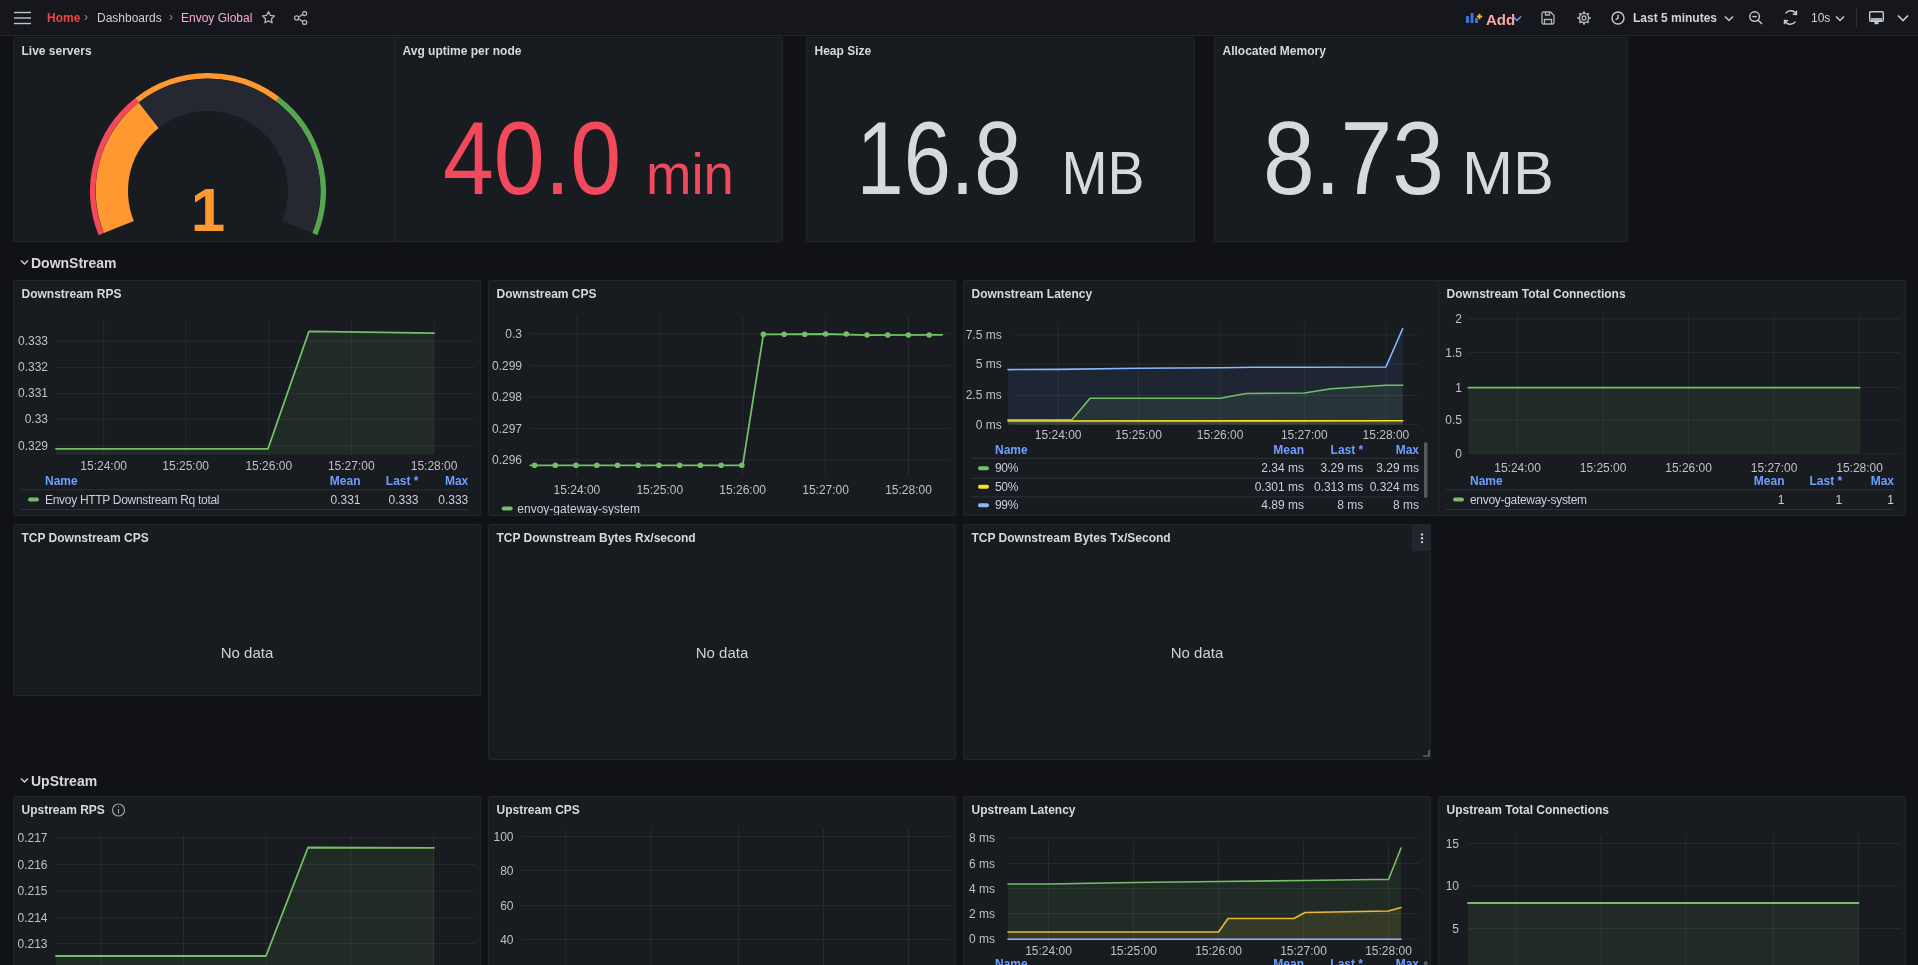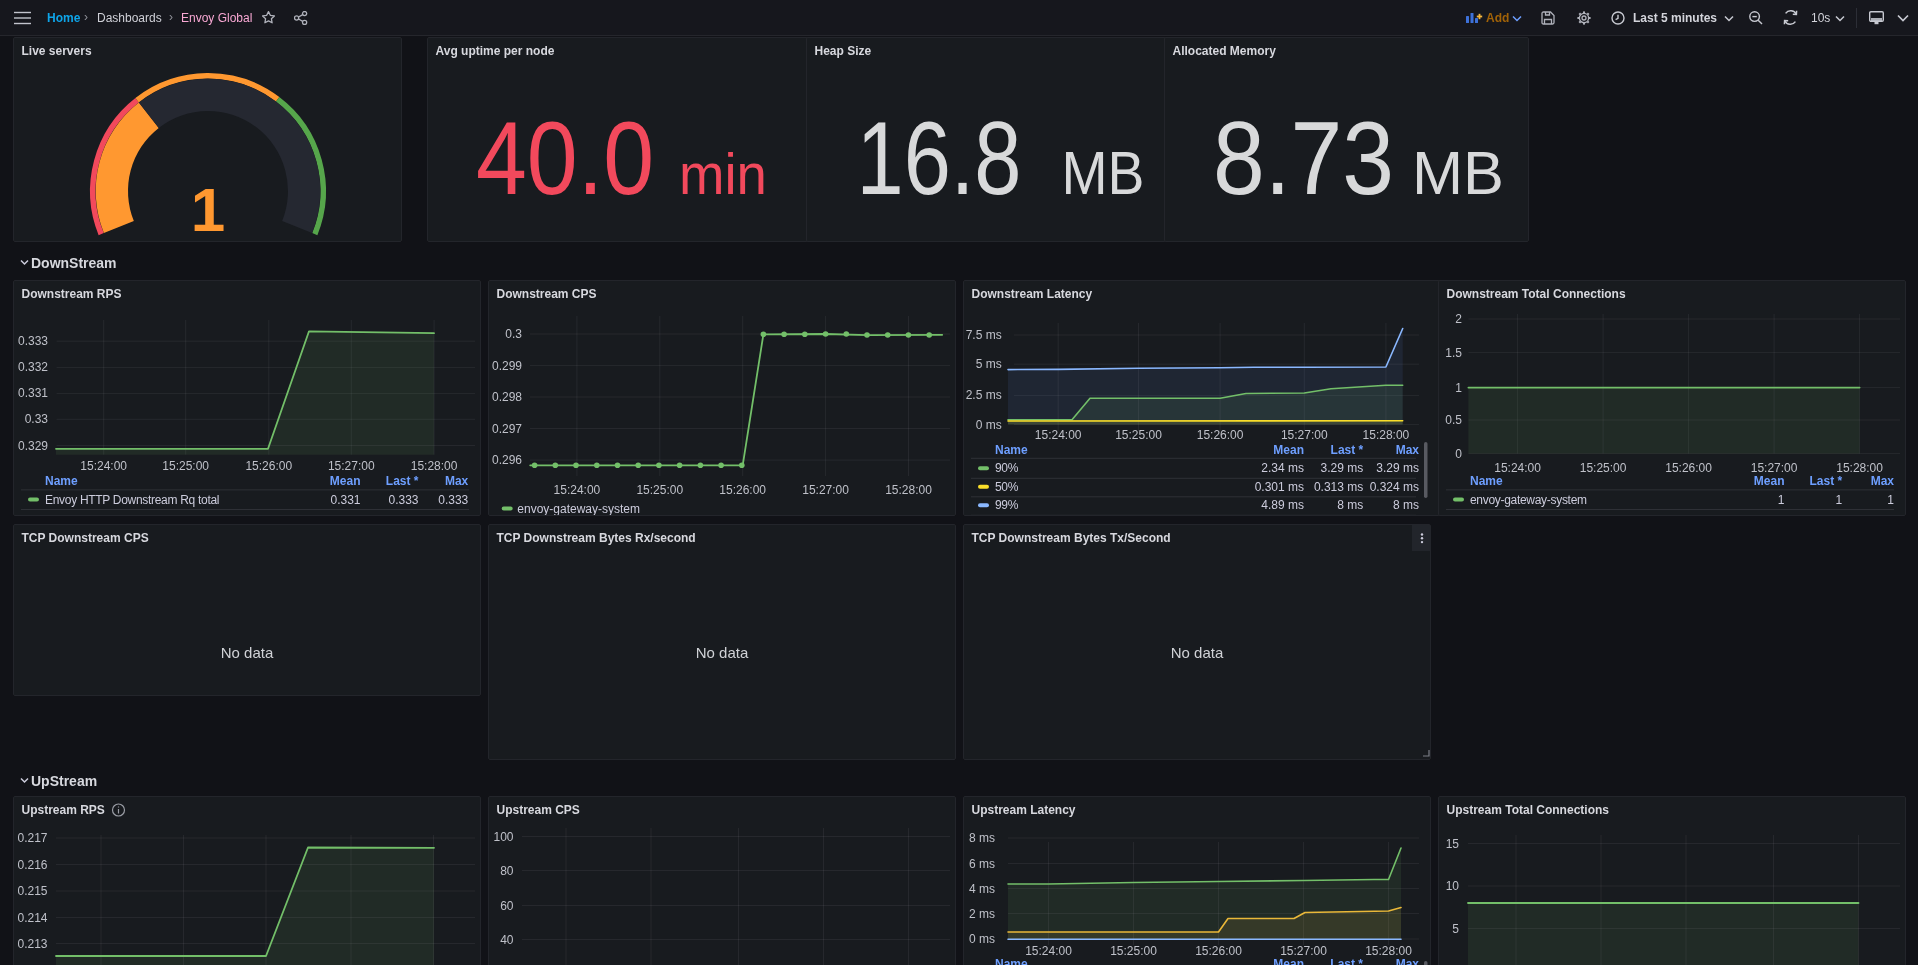--- a/index.html
+++ b/index.html
@@ -2,26 +2,26 @@
 <html><head><meta charset="utf-8"><style>
 * { margin:0; padding:0; box-sizing:border-box; }
 html,body { width:1918px; height:965px; overflow:hidden; background:#111217;
   font-family:"Liberation Sans", sans-serif; transform:translateZ(0); }
 #nav { position:absolute; left:0; top:0; width:1918px; height:36px; background:#16171d;
   border-bottom:1px solid #25262c; filter:opacity(0.999); }
 .panel { position:absolute; background:#181b1f; border:1px solid #23252b; border-radius:2px; filter:opacity(0.999); }
 </style></head>
 <body>
 <div id="nav">
-    <span style="position:absolute;left:47px;top:11px;font-size:12px;font-weight:700;color:#0ea5e9">Home</span>
+    <span style="position:absolute;left:47px;top:11px;font-size:12px;font-weight:700;color:#ef4444">Home</span>
     <span style="position:absolute;left:84px;top:10px;font-size:12px;color:#8e9098">›</span>
     <span style="position:absolute;left:97px;top:11px;font-size:12px;font-weight:400;color:#d0d1d8">Dashboards</span>
     <span style="position:absolute;left:169px;top:10px;font-size:12px;color:#8e9098">›</span>
     <span style="position:absolute;left:181px;top:11px;font-size:12px;font-weight:400;color:#f9a8d4">Envoy Global</span>
-    <span style="position:absolute;left:1486px;top:11px;font-size:12px;font-weight:700;color:#a16207">Add</span>
+    <span style="position:absolute;left:1486px;top:11px;font-size:15px;font-weight:700;color:#fca5a5">Add</span>
     <span style="position:absolute;left:1633px;top:11px;font-size:12px;font-weight:700;color:#d3d4db">Last 5 minutes</span>
     <span style="position:absolute;left:1811px;top:11px;font-size:12px;font-weight:400;color:#d3d4db">10s</span>
     <svg style="position:absolute;left:14px;top:11px" width="18" height="14" viewBox="0 0 18 14" font-family="Liberation Sans, sans-serif">
       <g stroke="#c2c4cd" stroke-width="1.4">
         <line x1="0" y1="1.5" x2="17" y2="1.5"></line>
         <line x1="0" y1="7" x2="17" y2="7"></line>
         <line x1="0" y1="12.5" x2="17" y2="12.5"></line>
       </g>
     </svg>
     <svg style="position:absolute;left:262px;top:11px" width="14" height="13" viewBox="0 0 14 13" font-family="Liberation Sans, sans-serif">
@@ -124,31 +124,31 @@
     </svg></div>
 <div class="panel" style="left:13px;top:37px;width:389px;height:205px"><svg width="387" height="203" viewBox="0 0 387 203" font-family="Liberation Sans, sans-serif">
       <text x="7.5" y="17.0" font-size="12" fill="#d7d8de" text-anchor="start" font-weight="700">Live servers</text>
       <path d="M 87.19 196.15 A 115.2 115.2 0 0 1 123.08 62.22" fill="none" stroke="#f2495c" stroke-width="5.5"></path>
       <path d="M 123.08 62.22 A 115.2 115.2 0 0 1 263.65 61.24" fill="none" stroke="#ff9830" stroke-width="5.5"></path>
       <path d="M 263.65 61.24 A 115.2 115.2 0 0 1 300.81 196.15" fill="none" stroke="#56a64b" stroke-width="5.5"></path>
       <path d="M 89.88 195.07 A 112.3 112.3 0 0 1 124.86 64.51 L 144.75 89.96 A 80 80 0 0 0 119.83 182.97 Z" fill="#ff9830"></path>
       <path d="M 124.86 64.51 A 112.3 112.3 0 0 1 298.12 195.07 L 268.17 182.97 A 80 80 0 0 0 144.75 89.96 Z" fill="#252831"></path>
       <text x="194.0" y="192.5" font-size="62" fill="#ff9830" text-anchor="middle" font-weight="600">1</text>
     </svg></div>
-<div class="panel" style="left:427px;top:37px;width:389px;height:205px"><svg width="387" height="203" viewBox="0 0 387 203" font-family="Liberation Sans, sans-serif">
+<div class="panel" style="left:394px;top:37px;width:389px;height:205px"><svg width="387" height="203" viewBox="0 0 387 203" font-family="Liberation Sans, sans-serif">
       <text x="7.5" y="17.0" font-size="12" fill="#d7d8de" text-anchor="start" font-weight="700">Avg uptime per node</text>
       <text x="48.0" y="155.7" font-size="103" font-weight="500" fill="#f2495c" textLength="178" lengthAdjust="spacingAndGlyphs">40.0</text>
       <text x="251.0" y="155.7" font-size="58" font-weight="500" fill="#f2495c" textLength="88" lengthAdjust="spacingAndGlyphs">min</text>
     </svg></div>
 <div class="panel" style="left:806px;top:37px;width:389px;height:205px"><svg width="387" height="203" viewBox="0 0 387 203" font-family="Liberation Sans, sans-serif">
       <text x="7.5" y="17.0" font-size="12" fill="#d7d8de" text-anchor="start" font-weight="700">Heap Size</text>
       <text x="49.5" y="155.7" font-size="103" font-weight="500" fill="#d8d9da" textLength="165" lengthAdjust="spacingAndGlyphs">16.8</text>
       <text x="254.5" y="155.7" font-size="62" font-weight="500" fill="#d8d9da" textLength="83" lengthAdjust="spacingAndGlyphs">MB</text>
     </svg></div>
-<div class="panel" style="left:1164px;top:37px;width:365px;height:205px"><svg width="387" height="203" viewBox="0 0 387 203" font-family="Liberation Sans, sans-serif">
+<div class="panel" style="left:1214px;top:37px;width:414px;height:205px"><svg width="387" height="203" viewBox="0 0 387 203" font-family="Liberation Sans, sans-serif">
       <text x="7.5" y="17.0" font-size="12" fill="#d7d8de" text-anchor="start" font-weight="700">Allocated Memory</text>
       <text x="48.0" y="155.7" font-size="103" font-weight="500" fill="#d8d9da" textLength="181" lengthAdjust="spacingAndGlyphs">8.73</text>
       <text x="247.0" y="155.7" font-size="62" font-weight="500" fill="#d8d9da" textLength="92" lengthAdjust="spacingAndGlyphs">MB</text>
     </svg></div>
 <div class="panel" style="left:13px;top:280px;width:468px;height:236px"><svg width="466" height="234" viewBox="0 0 466 234" font-family="Liberation Sans, sans-serif">
       <text x="7.5" y="17.0" font-size="12" fill="#d7d8de" text-anchor="start" font-weight="700">Downstream RPS</text>
       <line x1="42.6" y1="60.2" x2="461.0" y2="60.2" stroke="rgba(204,204,220,0.08)" stroke-width="1"></line>
       <text x="34.0" y="64.2" font-size="12" fill="#bfc1c9" text-anchor="end" font-weight="500">0.333</text>
       <line x1="42.6" y1="86.4" x2="461.0" y2="86.4" stroke="rgba(204,204,220,0.08)" stroke-width="1"></line>
       <text x="34.0" y="90.4" font-size="12" fill="#bfc1c9" text-anchor="end" font-weight="500">0.332</text>

